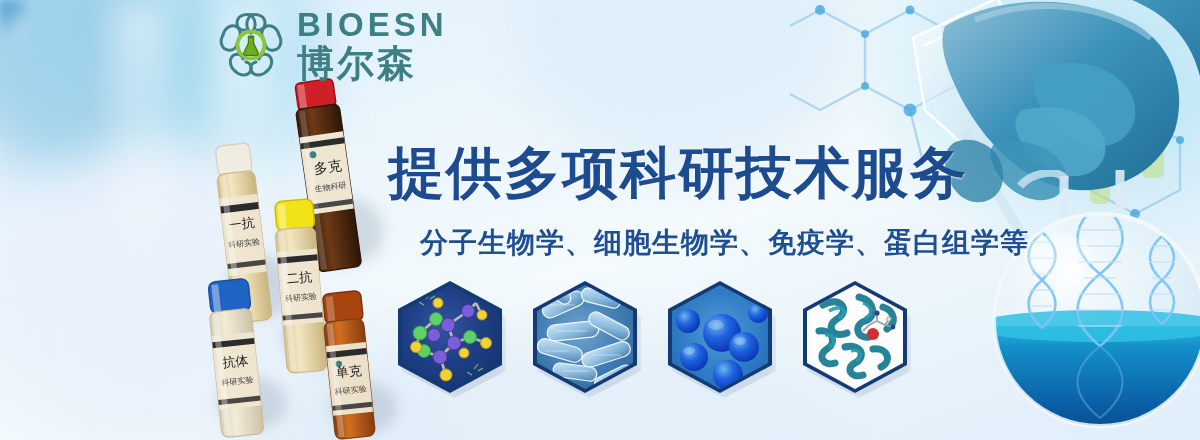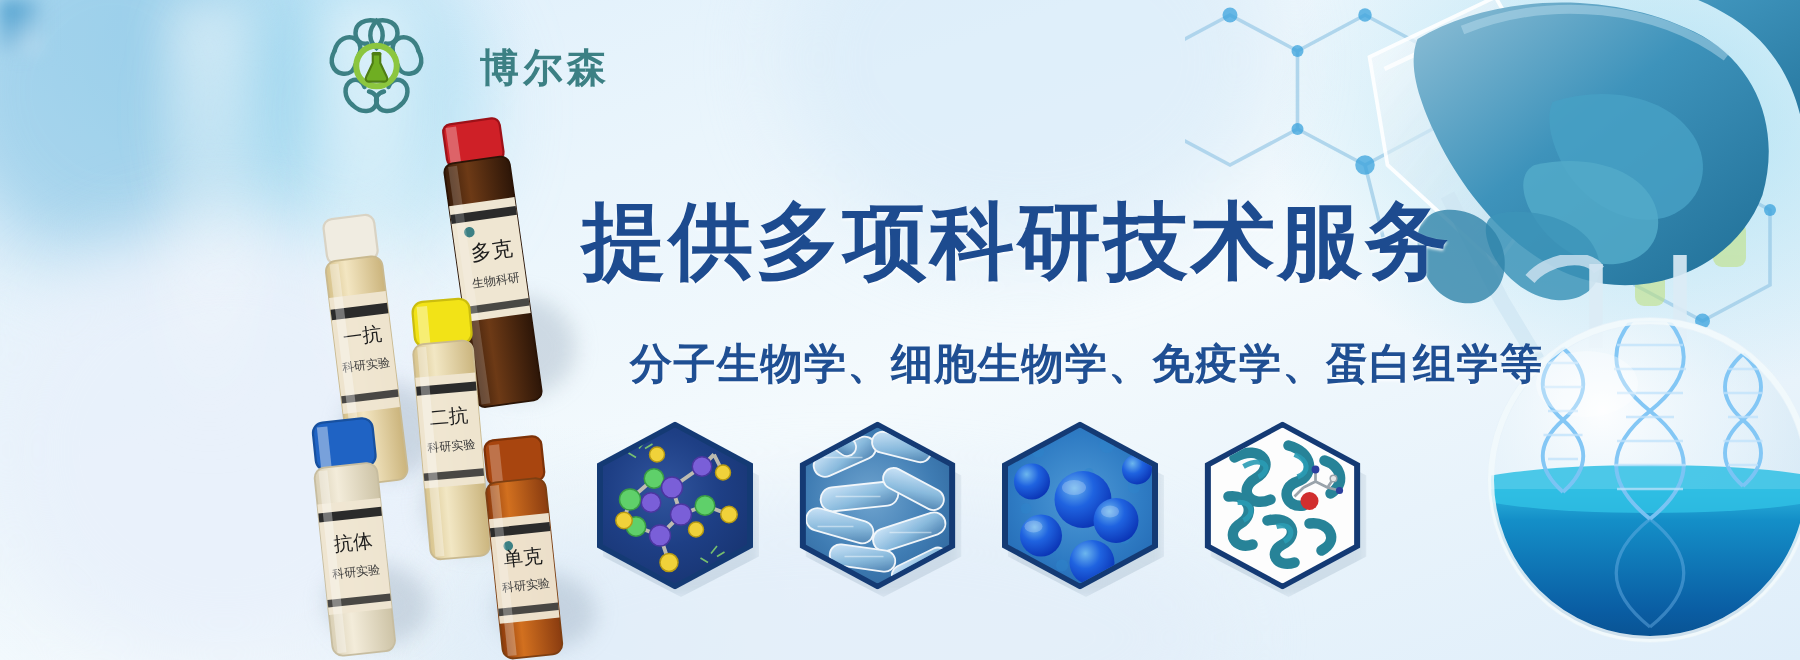--- a/index.html
+++ b/index.html
@@ -25,28 +25,27 @@
 
   
   #logo{position:absolute;left:215px;top:8px;display:flex;align-items:center;gap:10px;}
   #logo .mark{width:72px;height:72px;flex:none;}
   #logo .words{display:flex;flex-direction:column;line-height:1;}
   #logo .latin{
     font-size:33px;font-weight:700;letter-spacing:4px;color:#3c8084;
     font-family:"Liberation Sans",sans-serif;
   }
   #logo .hanzi{
-    font-size:26px;font-weight:700;letter-spacing:3px;color:#3c8084;margin-top:4px;
+    font-size:37px;font-weight:700;letter-spacing:3px;color:#3c8084;margin-top:4px;
     font-family:"DejaVu Sans",sans-serif;
-    margin-left:23px;
   }
 
   
   #headline{
-    position:absolute;left:388px;top:124px;
+    position:absolute;left:388px;top:136px;
     font-family:"DejaVu Sans",sans-serif;
     font-size:56px;font-weight:700;letter-spacing:2px;color:#1d4b8f;
     text-shadow:0 1px 2px rgba(255,255,255,.85);
     white-space:nowrap;
   }
   #subline{
     position:absolute;left:420px;top:224px;
     font-family:"DejaVu Sans",sans-serif;
     font-size:28px;font-weight:700;letter-spacing:1px;color:#1f4f93;
     text-shadow:0 1px 2px rgba(255,255,255,.8);
@@ -353,20 +352,21 @@
         <path d="M52 62 C58 57 58 49 53 46 C49 44 45 46 44 50"></path>
         <path d="M52 62 C46 68 38 67 36 61 C35 57 37 54 41 53"></path>
       </g>
       <circle cx="36" cy="36" r="13.5" fill="none" stroke="#8cc63f" stroke-width="4"></circle>
       <g>
         <path d="M33.5 28 h5 v6 l4.5 9.5 a2 2 0 0 1 -1.8 2.9 h-10.4 a2 2 0 0 1 -1.8 -2.9 L33.5 34 Z" fill="#6fae22" stroke="#4e7d14" stroke-width="1.4"></path>
         <rect x="32.8" y="26.6" width="6.4" height="2.4" rx="1" fill="#4e7d14"></rect>
       </g>
     </svg>
     <div class="words">
+      <div class="latin">BIOESN</div>
       <div class="hanzi">博尔森</div>
     </div>
   </div>
 
   <div id="headline">提供多项科研技术服务</div>
   <div id="subline">分子生物学、细胞生物学、免疫学、蛋白组学等</div>
 
   <div id="hexrow">
 
     <div class="hexwrap">

